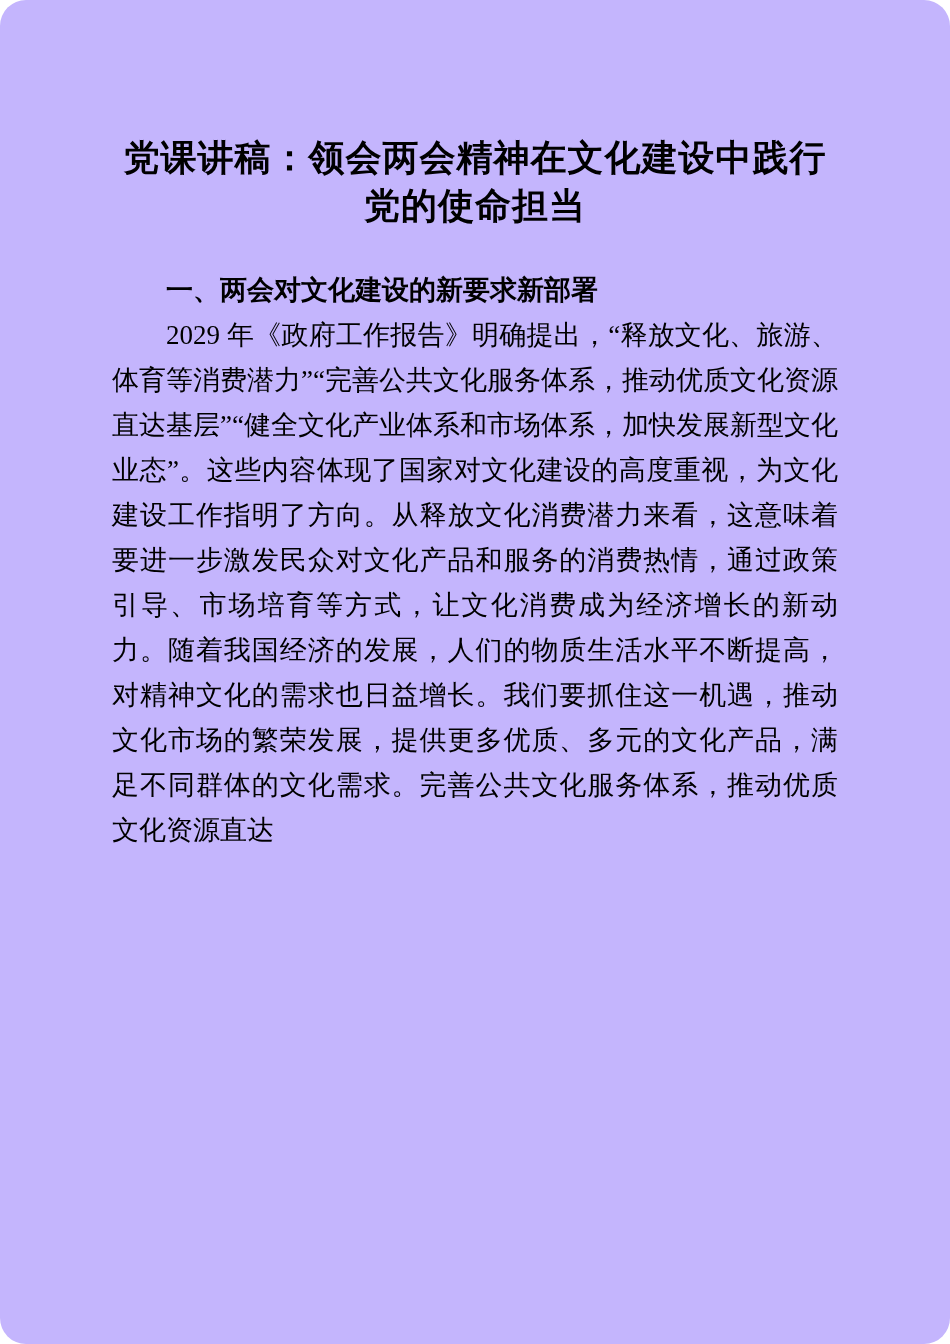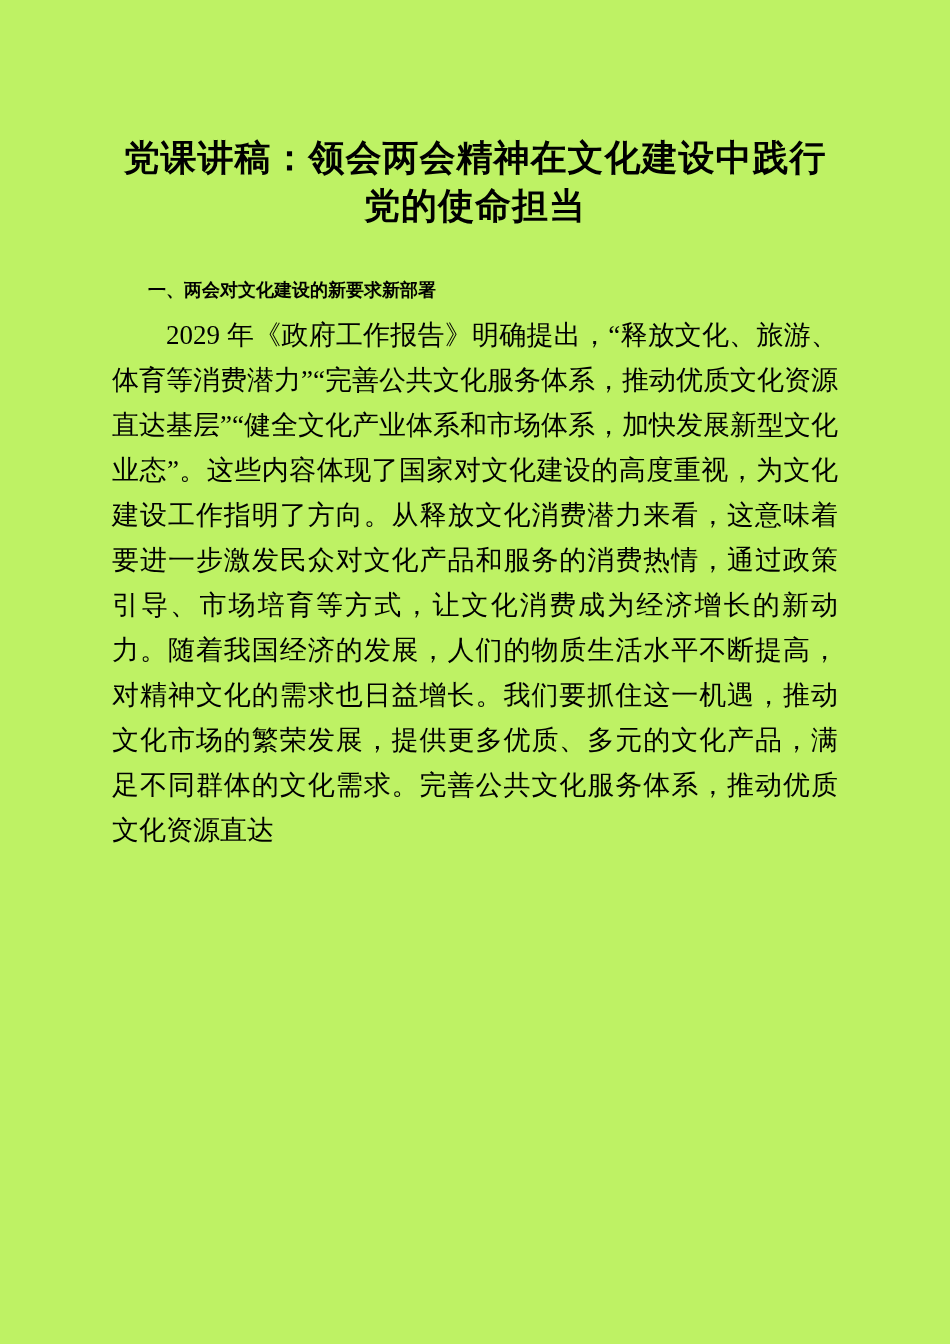--- a/index.html
+++ b/index.html
@@ -2,24 +2,25 @@
 <html><head>
 <meta charset="utf-8">
 <style>
   * { margin: 0; padding: 0; box-sizing: border-box; }
   html, body { background: #ffffff; }
   .page {
     position: relative;
     width: 950px;
     height: 1344px;
     margin: 0 auto;
-    background: #bef264;
+    background: #c4b5fd;
     color: #000000;
     overflow: hidden;
     font-family: "Liberation Serif", "DejaVu Serif", serif;
+    border-radius: 26px;
   }
   .content {
     padding: 134px 112px 0 112px;
   }
   .doc-title {
     font-family: "Liberation Serif", "DejaVu Serif", serif;
     font-size: 36px;
     font-weight: bold;
     line-height: 48px;
     text-align: center;
@@ -34,21 +35,21 @@
   }
   .salutation {
     text-indent: 0;
   }
   .para {
     text-indent: 2em;
   }
   .section-heading {
     font-family: "Liberation Sans", "DejaVu Sans", sans-serif;
     font-weight: bold;
-    font-size: 18px;
+    font-size: 27px;
     line-height: 45px;
     text-indent: 2em;
     text-align: left;
   }
 </style>
 </head>
 <body>
 
 <div class="page">
   <div class="content">

